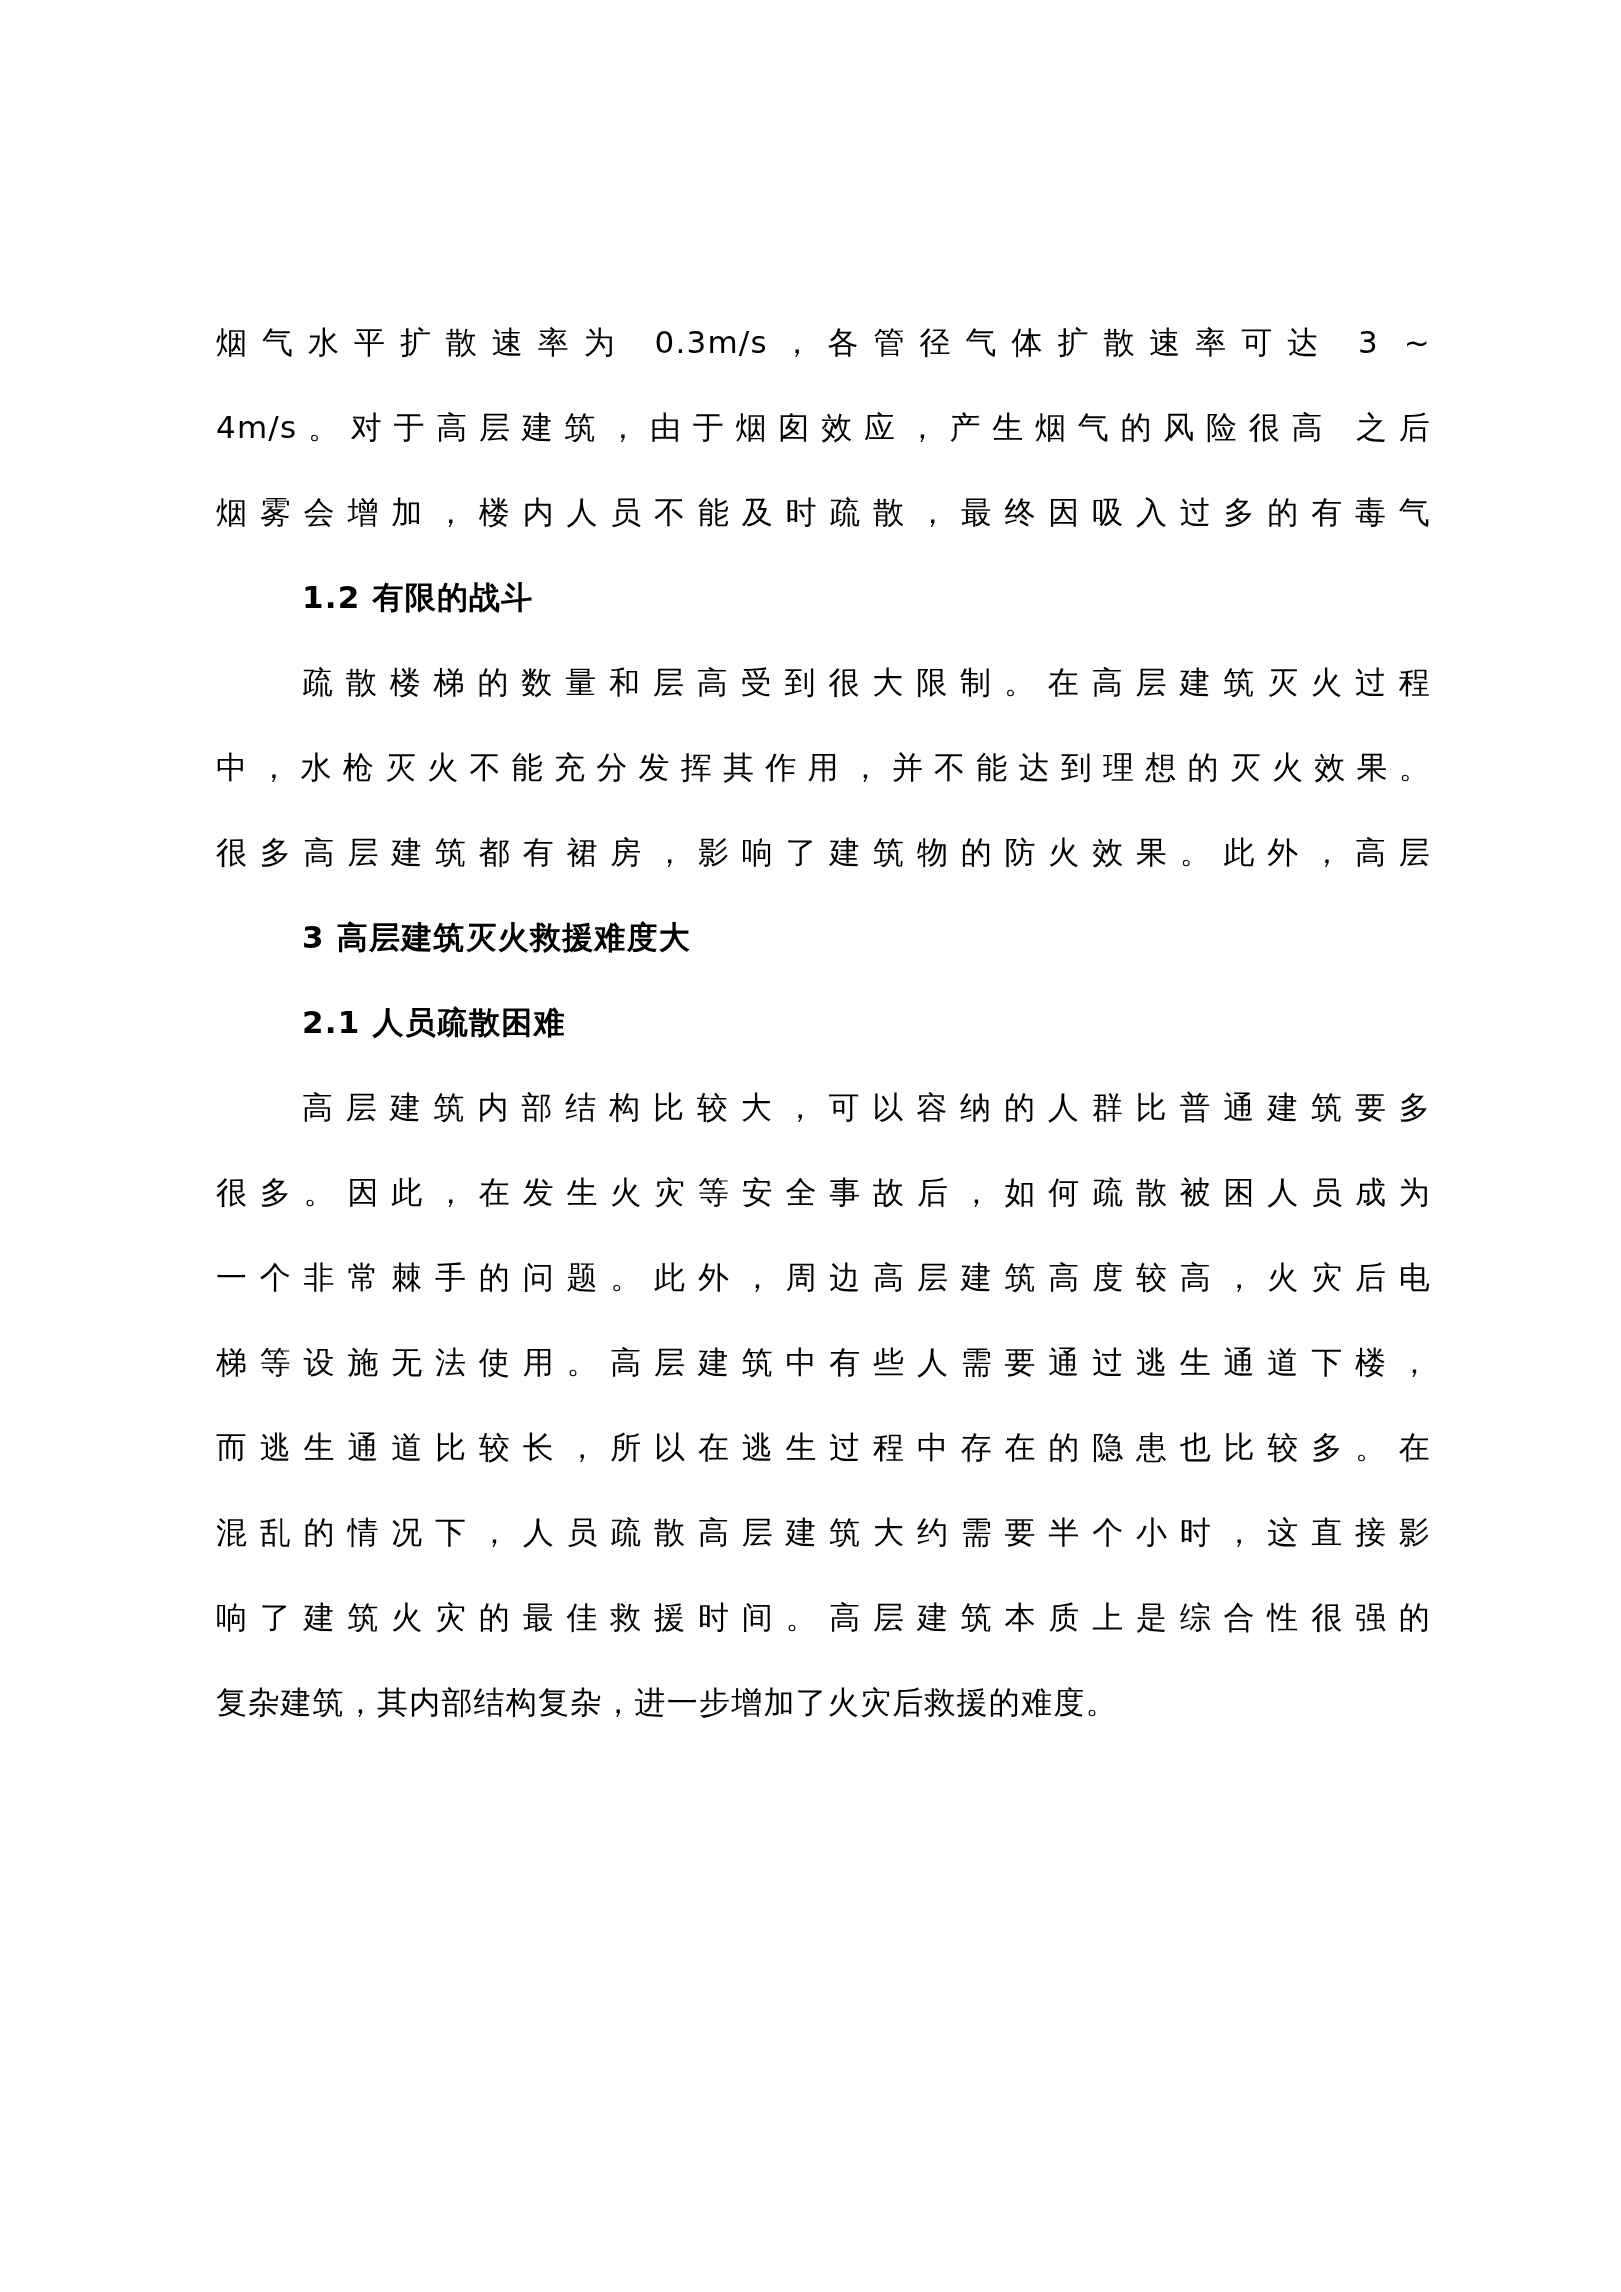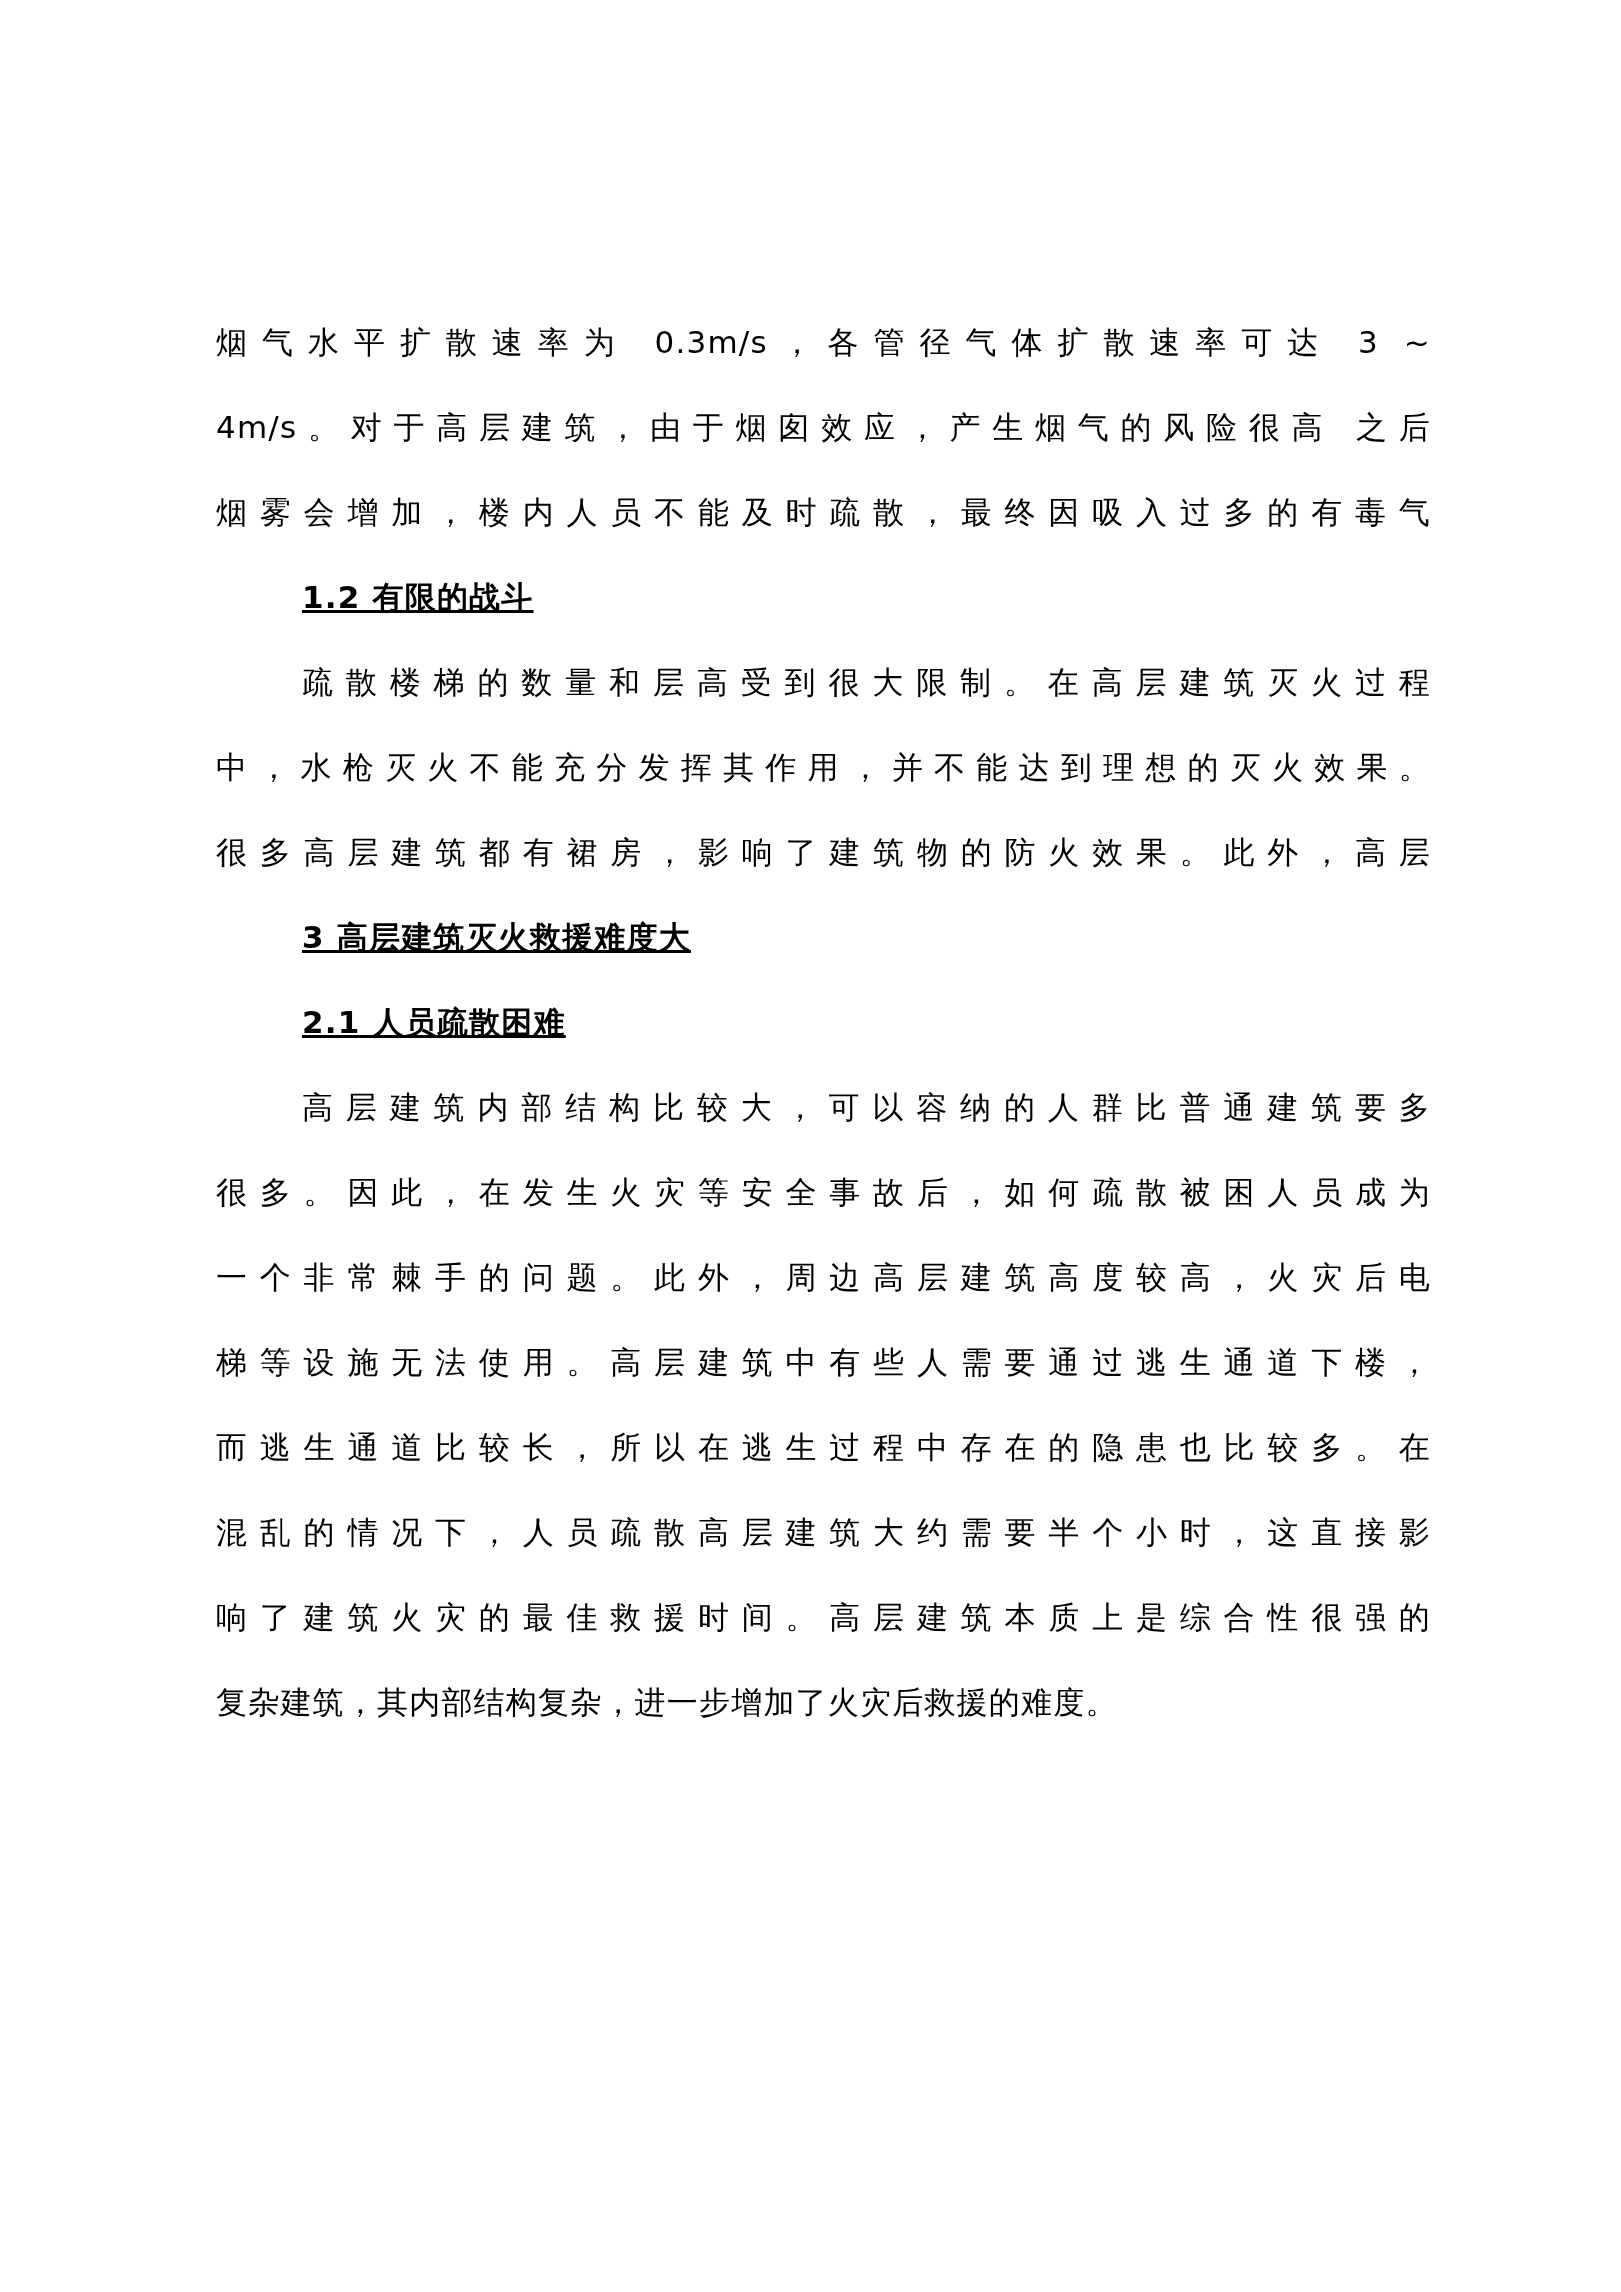--- a/index.html
+++ b/index.html
@@ -10,21 +10,21 @@
   }
   .page {
     position: absolute; left: 216px; top: 300px; width: 1215px;
   }
   .line {
     height: 85px; line-height: 85px; font-size: 31px; white-space: nowrap;
     letter-spacing: 1.2px;
   }
   .line.justify { text-align: justify; text-align-last: justify; }
   .indent { padding-left: 86px; }
-  .heading { font-weight: bold; text-decoration: underline; }
+  .heading { font-weight: bold; }
 </style>
 </head>
 <body>
 
 <div class="page">
   <div>
     <div class="line justify">烟气水平扩散速率为 0.3m/s，各管径气体扩散速率可达 3 ~</div>
     <div class="line justify">4m/s。对于高层建筑，由于烟囱效应，产生烟气的风险很高 之后</div>
     <div class="line justify">烟雾会增加，楼内人员不能及时疏散，最终因吸入过多的有毒气</div>
   </div>

